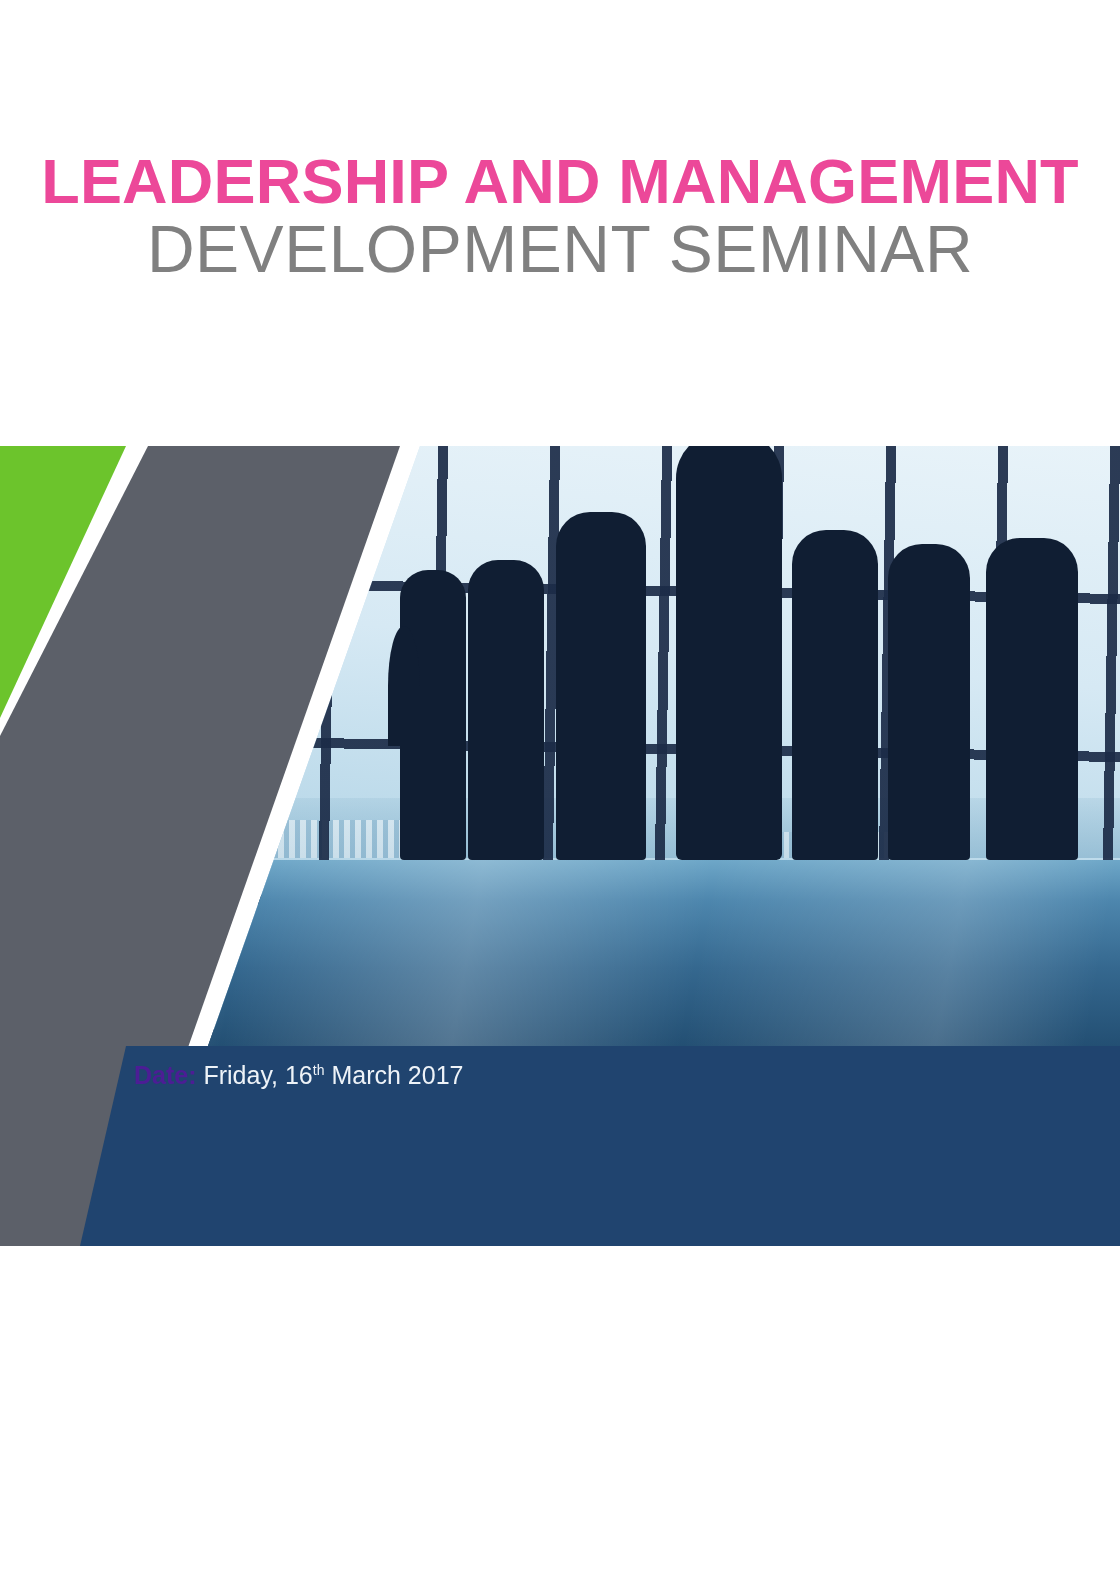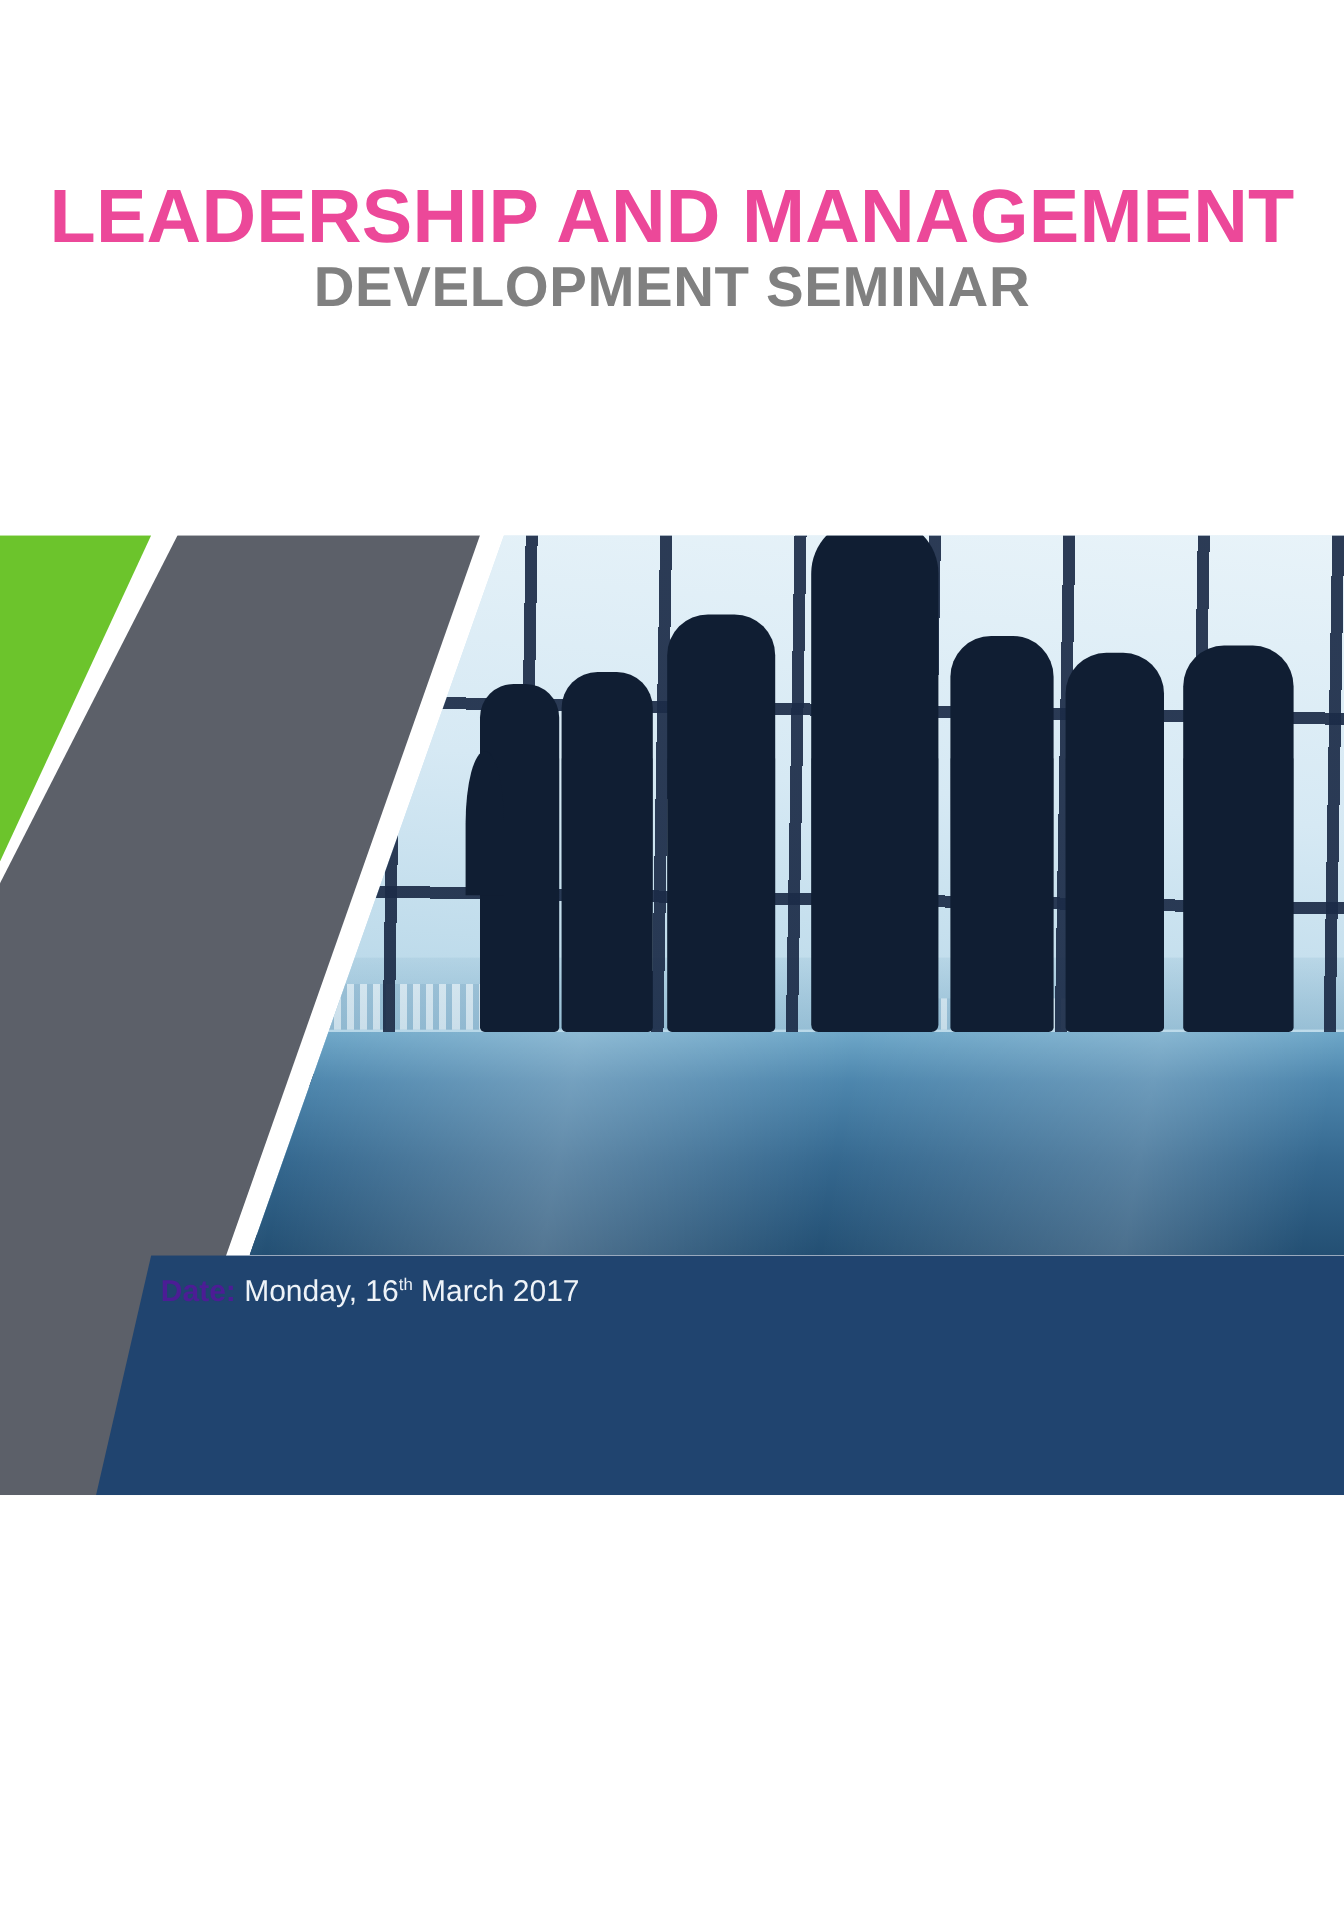--- a/index.html
+++ b/index.html
@@ -3,21 +3,21 @@
 <meta charset="utf-8">
 <style>
   html,body{margin:0;padding:0;background:#fff;}
   body{width:1120px;height:1588px;position:relative;overflow:hidden;
        font-family:"Liberation Sans","DejaVu Sans",sans-serif;}
 
   
   .title-block{position:absolute;left:0;top:150px;width:1120px;text-align:center;}
   .title-line1{font-size:63px;font-weight:bold;color:#ec4899;letter-spacing:0.2px;
                line-height:1.0;margin:0;white-space:nowrap;}
-  .title-line2{font-size:47px;font-weight:bold;color:#808080;letter-spacing:0.5px;
+  .title-line2{font-size:66px;font-weight:normal;color:#808080;letter-spacing:0.5px;
                line-height:1.12;margin:0;white-space:nowrap;}
 
   
   .banner{position:absolute;left:0;top:446px;width:1120px;height:800px;overflow:hidden;}
 
   .green-wedge{position:absolute;left:0;top:0;width:140px;height:272px;background:#6cc42c;
      clip-path:polygon(0 0,126px 0,0 272px);}
   .gray-band{position:absolute;left:0;top:0;width:470px;height:800px;background:#5c6069;
      clip-path:polygon(148px 0, 400px 0, 118px 800px, 0 800px, 0 290px);}
 
@@ -96,21 +96,21 @@
   </div>
 
   <div class="gray-band"></div>
   <div class="green-wedge"></div>
 </div>
 
 <div class="info-panel"></div>
 <div class="info-list">
   <div class="info-row">
     <b>Date:</b>
-    <span>Monday, 16</span><sup>th</sup><span> March 2017</span>
+    <span>Friday, 16</span><sup>th</sup><span> March 2017</span>
   </div>
 </div>
 
 <div class="logos">
 
   
   
 
   
   

